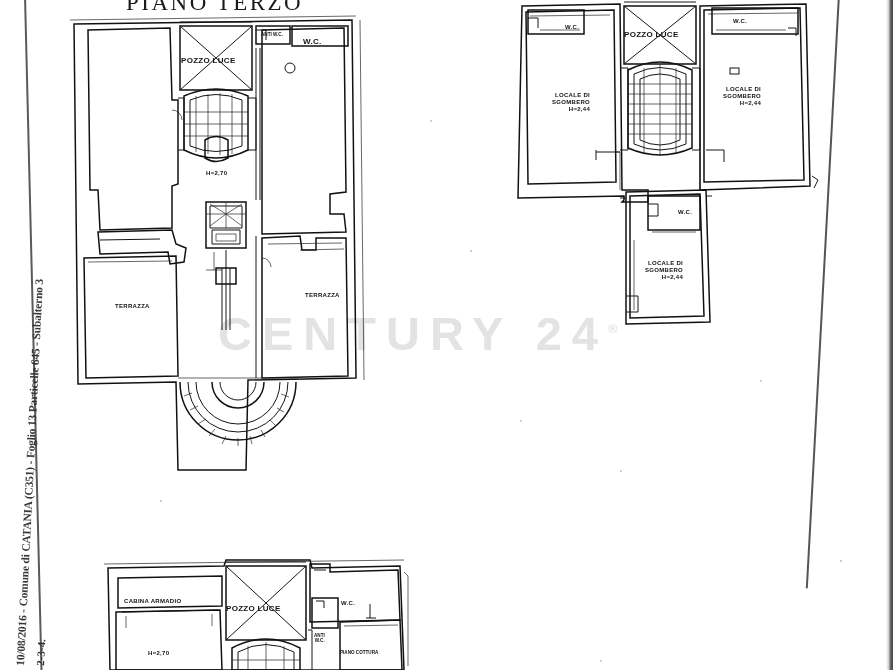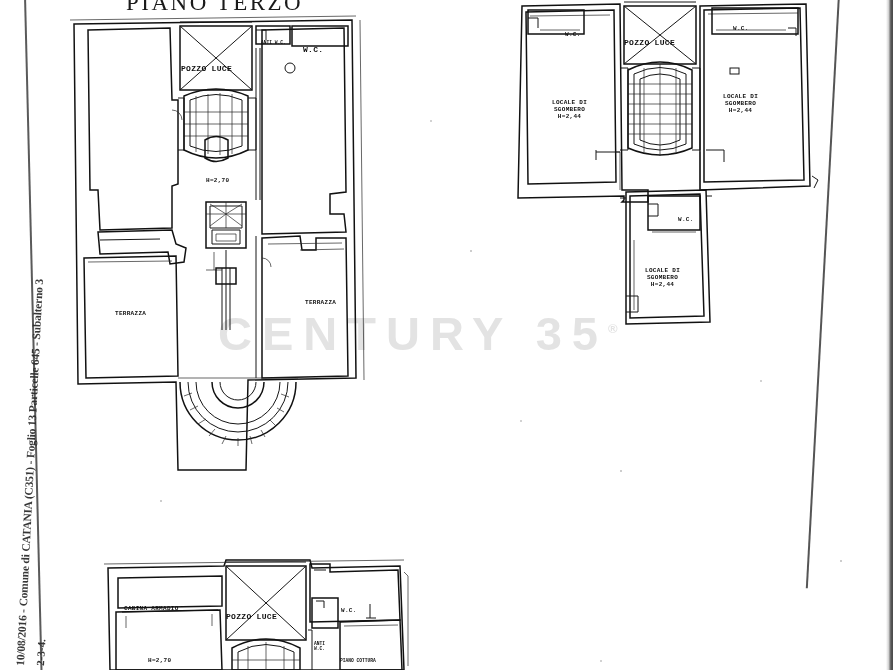--- a/index.html
+++ b/index.html
@@ -119,40 +119,39 @@
     width: 893px; height: 670px;
     overflow: visible;
   }
   .wall { fill: none; stroke: #111; stroke-width: 1.5; }
   .wall-thin { fill: none; stroke: #161616; stroke-width: 1; }
   .wall-hair { fill: none; stroke: #262626; stroke-width: .7; }
 
   
   .room-label {
     position: absolute;
-    font-family: Liberation Mono, monospace;
+    font-family: Liberation Sans, sans-serif;
     font-weight: 700;
     color: #111;
     white-space: nowrap;
-    text-align: center;
+    text-align: right;
     line-height: 1.15;
     letter-spacing: .3px;
-    margin-top: 8px;
   }
   .sz-md { font-size: 8px; }
   .sz-sm { font-size: 6px; }
   .sz-xs { font-size: 4.6px; letter-spacing: 0; }
 </style>
 </head>
 <body>
 
 <div id="page">
 
   <div class="watermark">
-    <span>CENTURY 35</span><span class="reg">®</span>
+    <span>CENTURY 24</span><span class="reg">®</span>
   </div>
 
   <svg class="plan" viewBox="0 0 893 670">
 
     <g>
 
       <path class="wall" d="M74,24 L352,20 L356,378 L248,380 L246,470 L178,470 L176,382 L78,384 Z"></path>
       <path class="wall-hair" d="M70,20 L356,16"></path>
       <path class="wall-hair" d="M360,20 L364,380"></path>
 

